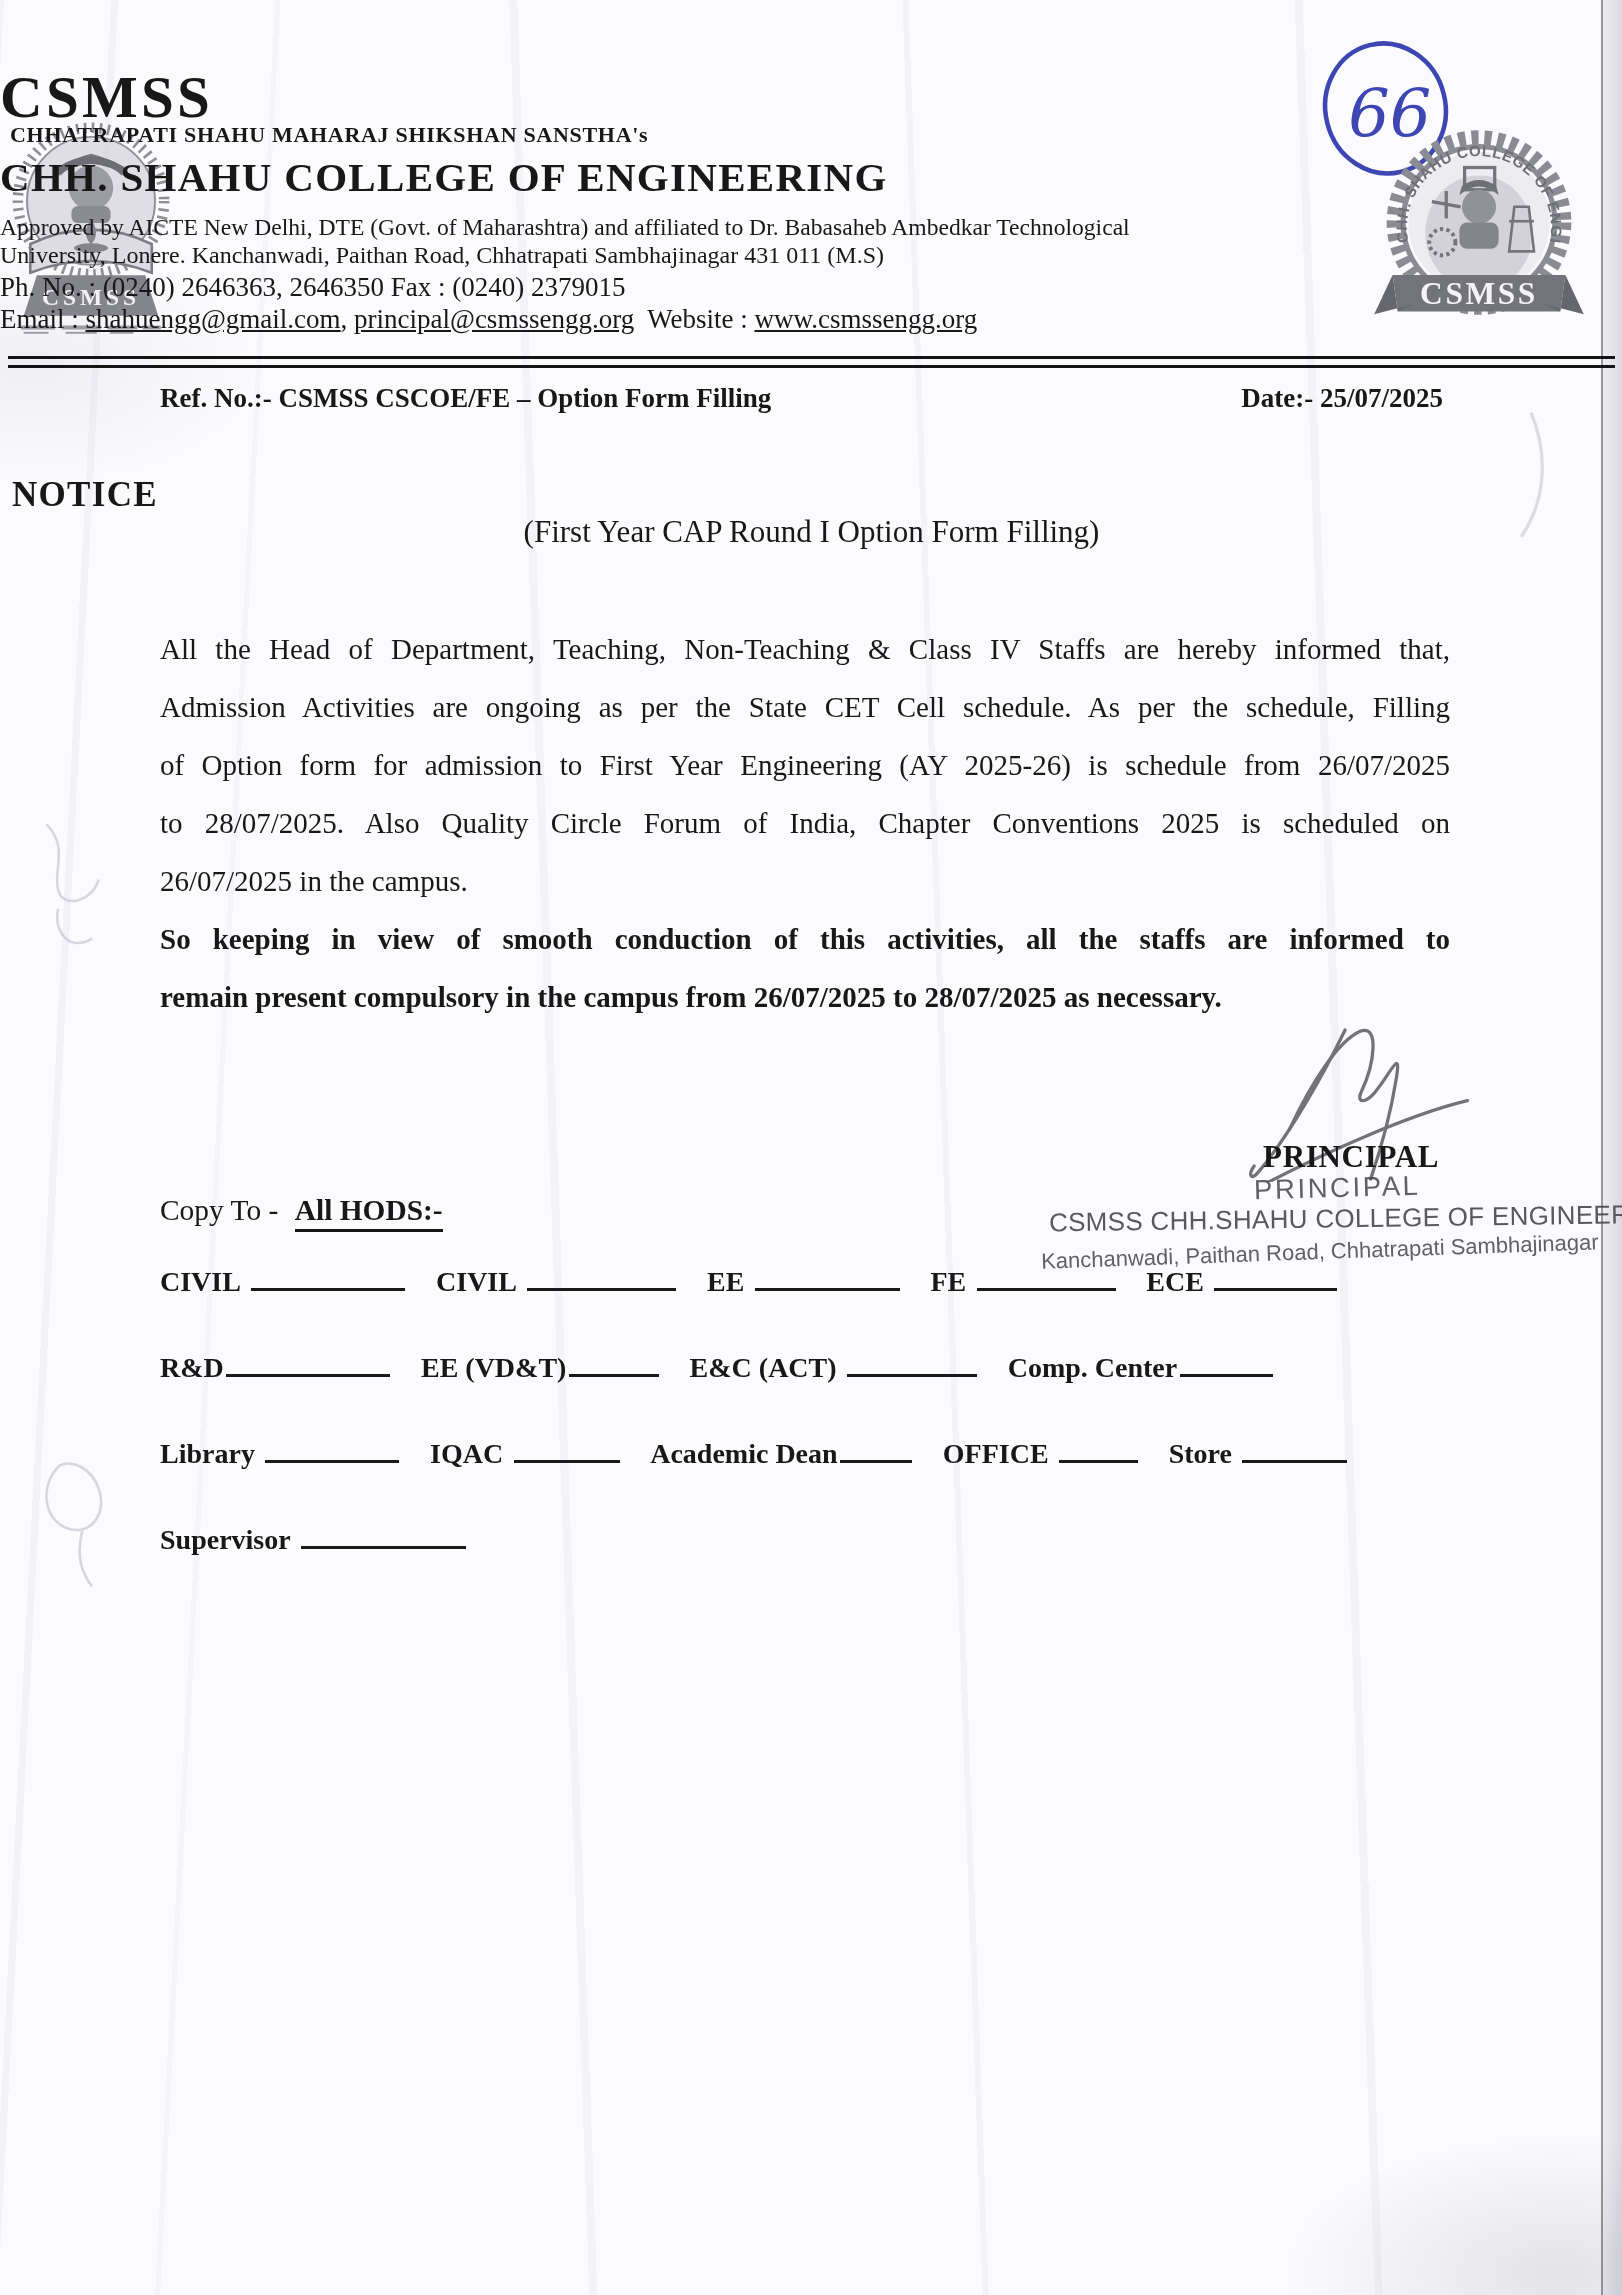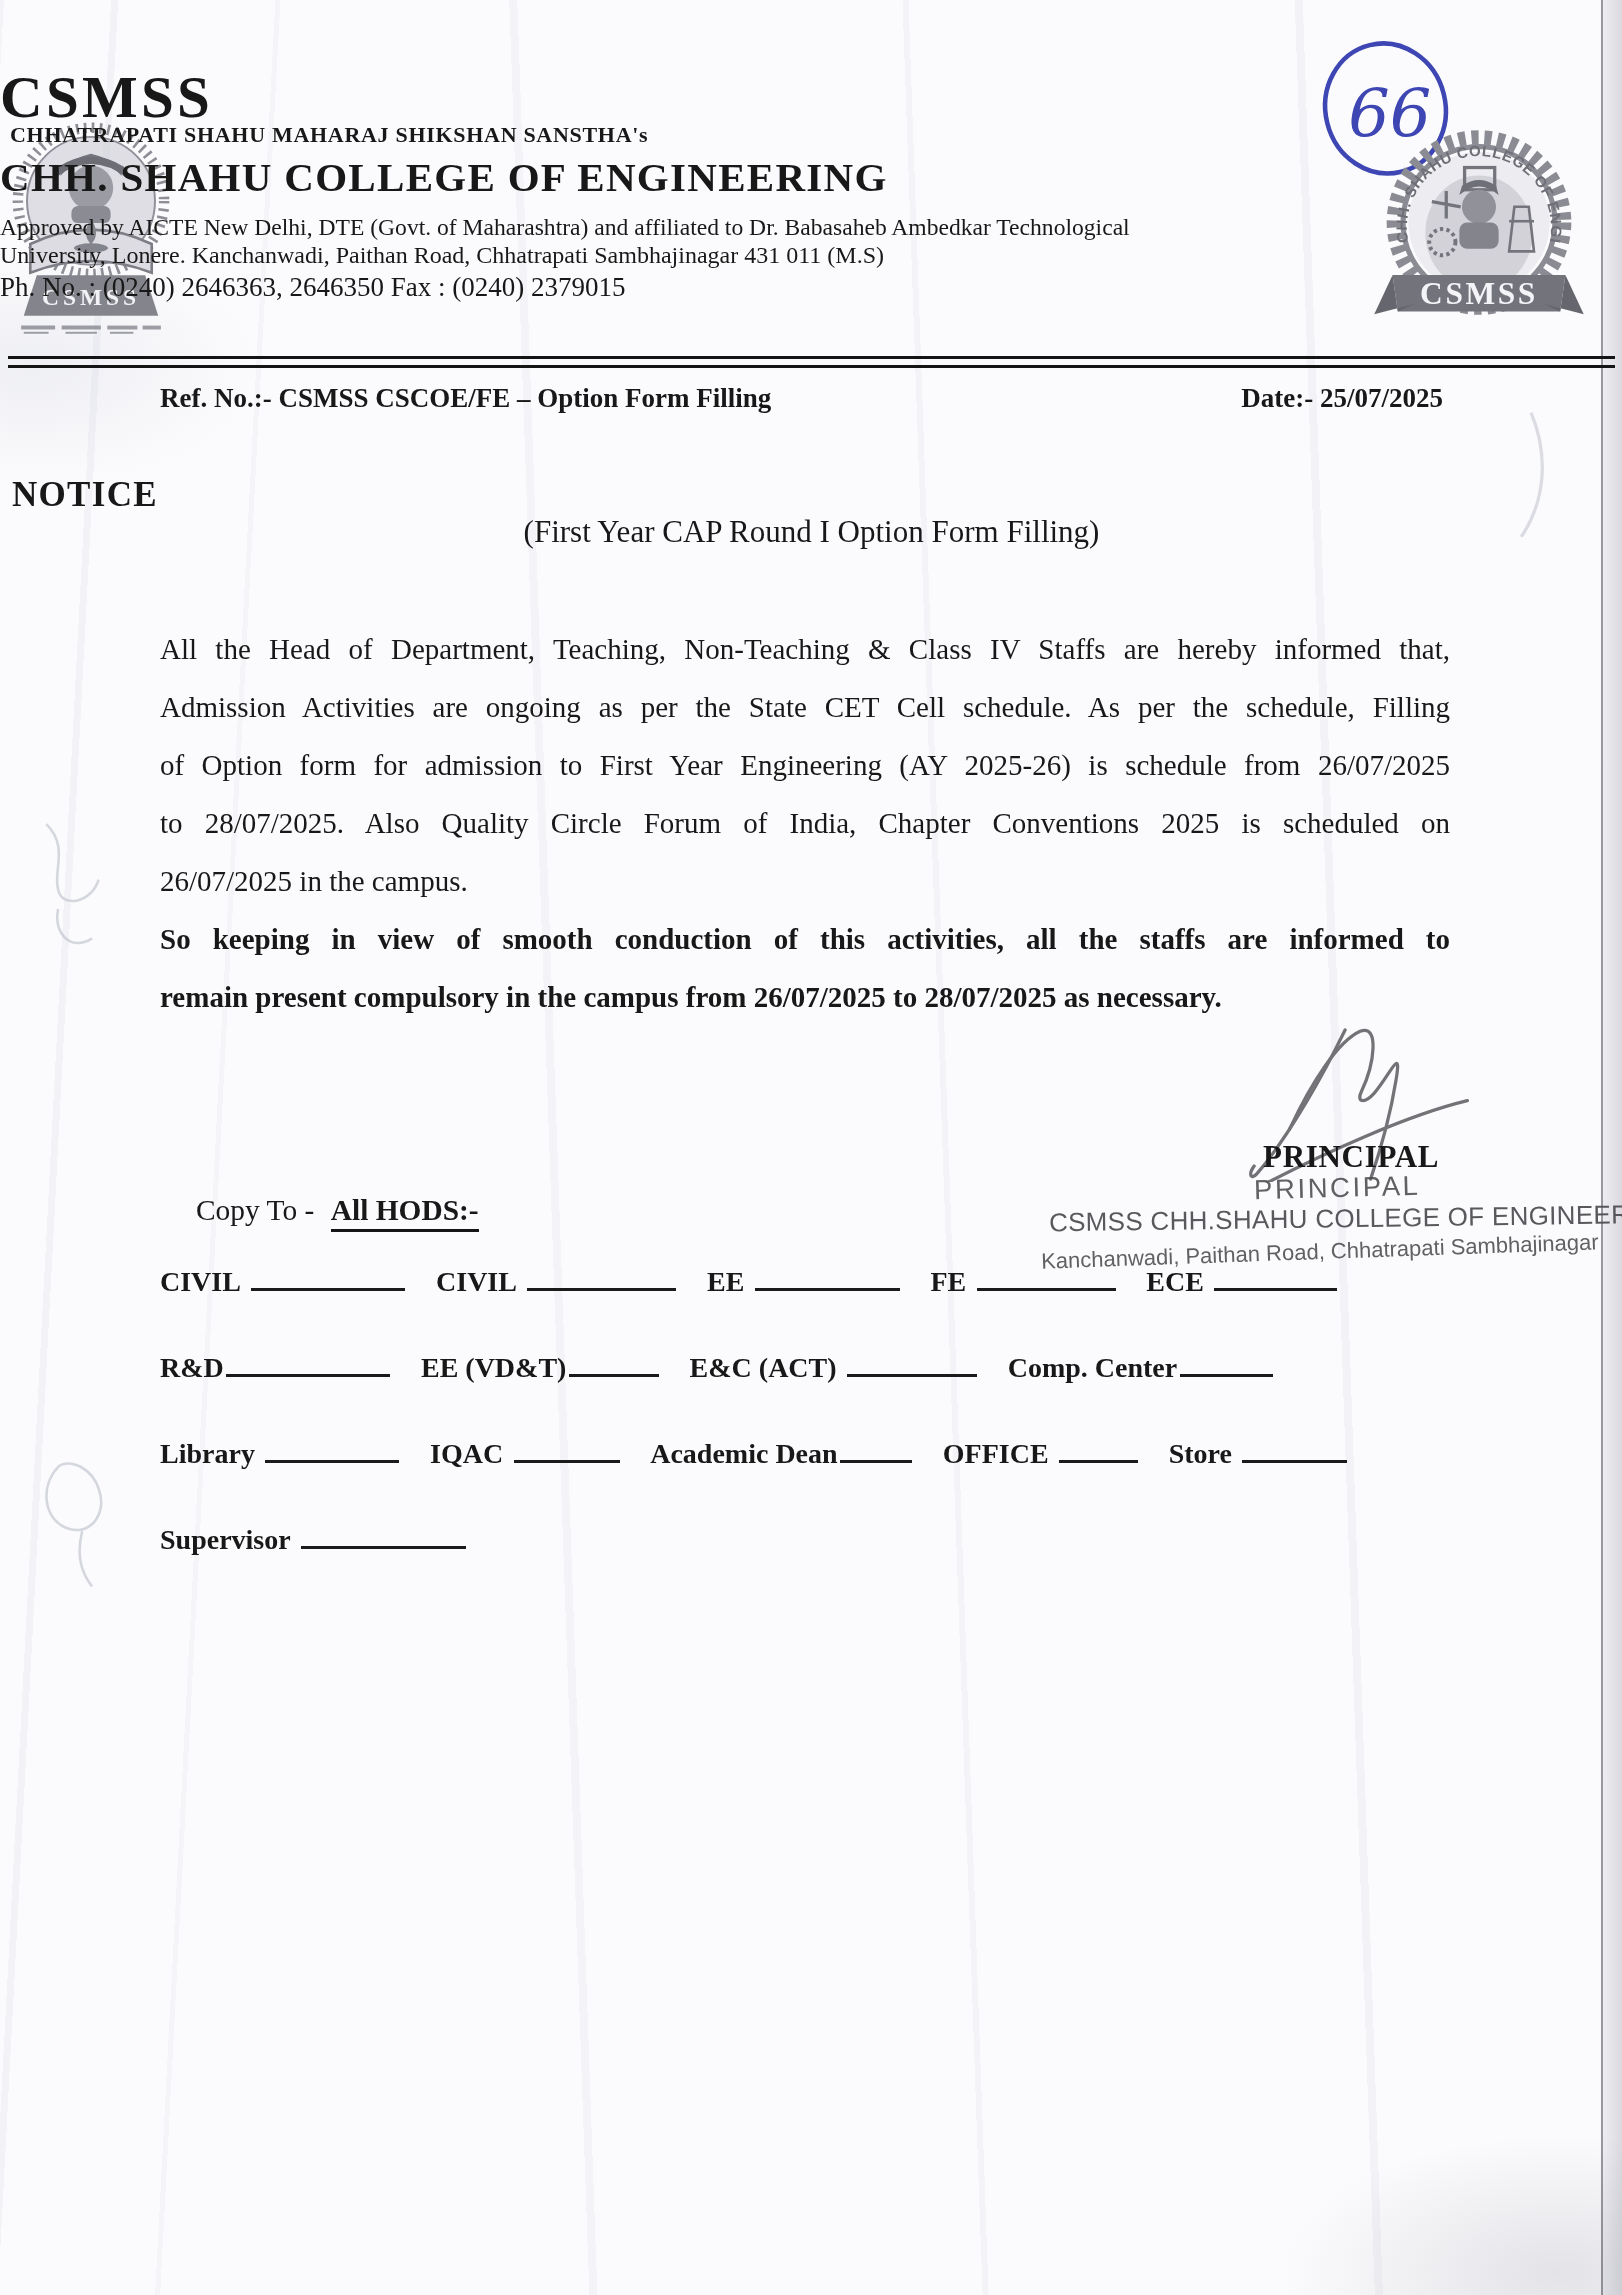--- a/index.html
+++ b/index.html
@@ -50,21 +50,21 @@
 
   .sig-block{position:absolute;left:1021px;top:1011px;width:589px;height:275px;}
   .sig-svg{position:absolute;left:190px;top:6.5px;}
   .principal-printed{position:absolute;left:242px;top:128px;font-size:31px;font-weight:bold;letter-spacing:0.7px;}
   .stamp{font-family:"Liberation Sans", sans-serif;color:#4c4c50;}
   .stamp1{position:absolute;left:233px;top:161px;font-size:27.5px;letter-spacing:2.6px;transform:rotate(-1.5deg);opacity:.88;}
   .stamp2{position:absolute;left:27.5px;top:192px;font-size:26px;letter-spacing:0.3px;transform:rotate(-.8deg);opacity:.92;white-space:nowrap;}
   .stamp3{position:absolute;left:19.6px;top:228px;font-size:22px;transform:rotate(-2deg);opacity:.88;white-space:nowrap;}
 
   .copy-line{position:absolute;left:160px;top:1194px;font-size:29.4px;}
-  .copy-prefix{margin-right:9.2px;margin-left:36px;}
+  .copy-prefix{margin-right:9.2px;}
   .copy-heading{font-weight:bold;border-bottom:3.9px solid #151515;padding-bottom:2.6px;}
 
   .dist-block{position:absolute;left:160px;top:1262px;width:1348px;}
   .dist-row{margin-bottom:50px;font-size:28px;font-weight:bold;white-space:nowrap;}
   .dist-item{display:inline-block;margin-right:23.6px;}
   .blank{display:inline-block;border-bottom:3.3px solid #1a1a1a;height:26px;margin-left:10.5px;vertical-align:baseline;}
 </style>
 </head>
 <body>
 
@@ -137,20 +137,27 @@
     <polygon points="300,232 328,292 266,276 292,288" fill="#66666f"></polygon>
     <text x="168" y="276" text-anchor="middle" font-family="Liberation Serif, serif" font-weight="bold" font-size="48" letter-spacing="4" fill="#f4f4f8">CSMSS</text>
   </svg>
 
   <div class="org-acronym">CSMSS</div>
   <div class="sanstha">CHHATRAPATI SHAHU MAHARAJ SHIKSHAN SANSTHA's</div>
   <div class="college">CHH. SHAHU COLLEGE OF ENGINEERING</div>
   <div class="approval1">Approved by AICTE New Delhi, DTE (Govt. of Maharashtra) and affiliated to Dr. Babasaheb Ambedkar Technological</div>
   <div class="approval2">University, Lonere. Kanchanwadi, Paithan Road, Chhatrapati Sambhajinagar 431 011 (M.S)</div>
   <div class="phoneline">Ph. No. : (0240) 2646363, 2646350 Fax : (0240) 2379015</div>
+  <div class="emailline">
+    <span>Email :</span>
+    <span class="u">shahuengg@gmail.com</span><span>,</span>
+    <span class="u">principal@csmssengg.org</span>&nbsp;
+    <span>Website :</span>
+    <span class="u">www.csmssengg.org</span>
+  </div>
 
   <div class="double-rule"></div>
 
   <div class="ref-row">
     <span>Ref. No.:- CSMSS CSCOE/FE – Option Form Filling</span>
     <span>Date:- 25/07/2025</span>
   </div>
 
   <div class="notice-title">NOTICE</div>
   <div class="notice-subtitle">(First Year CAP Round I Option Form Filling)</div>

